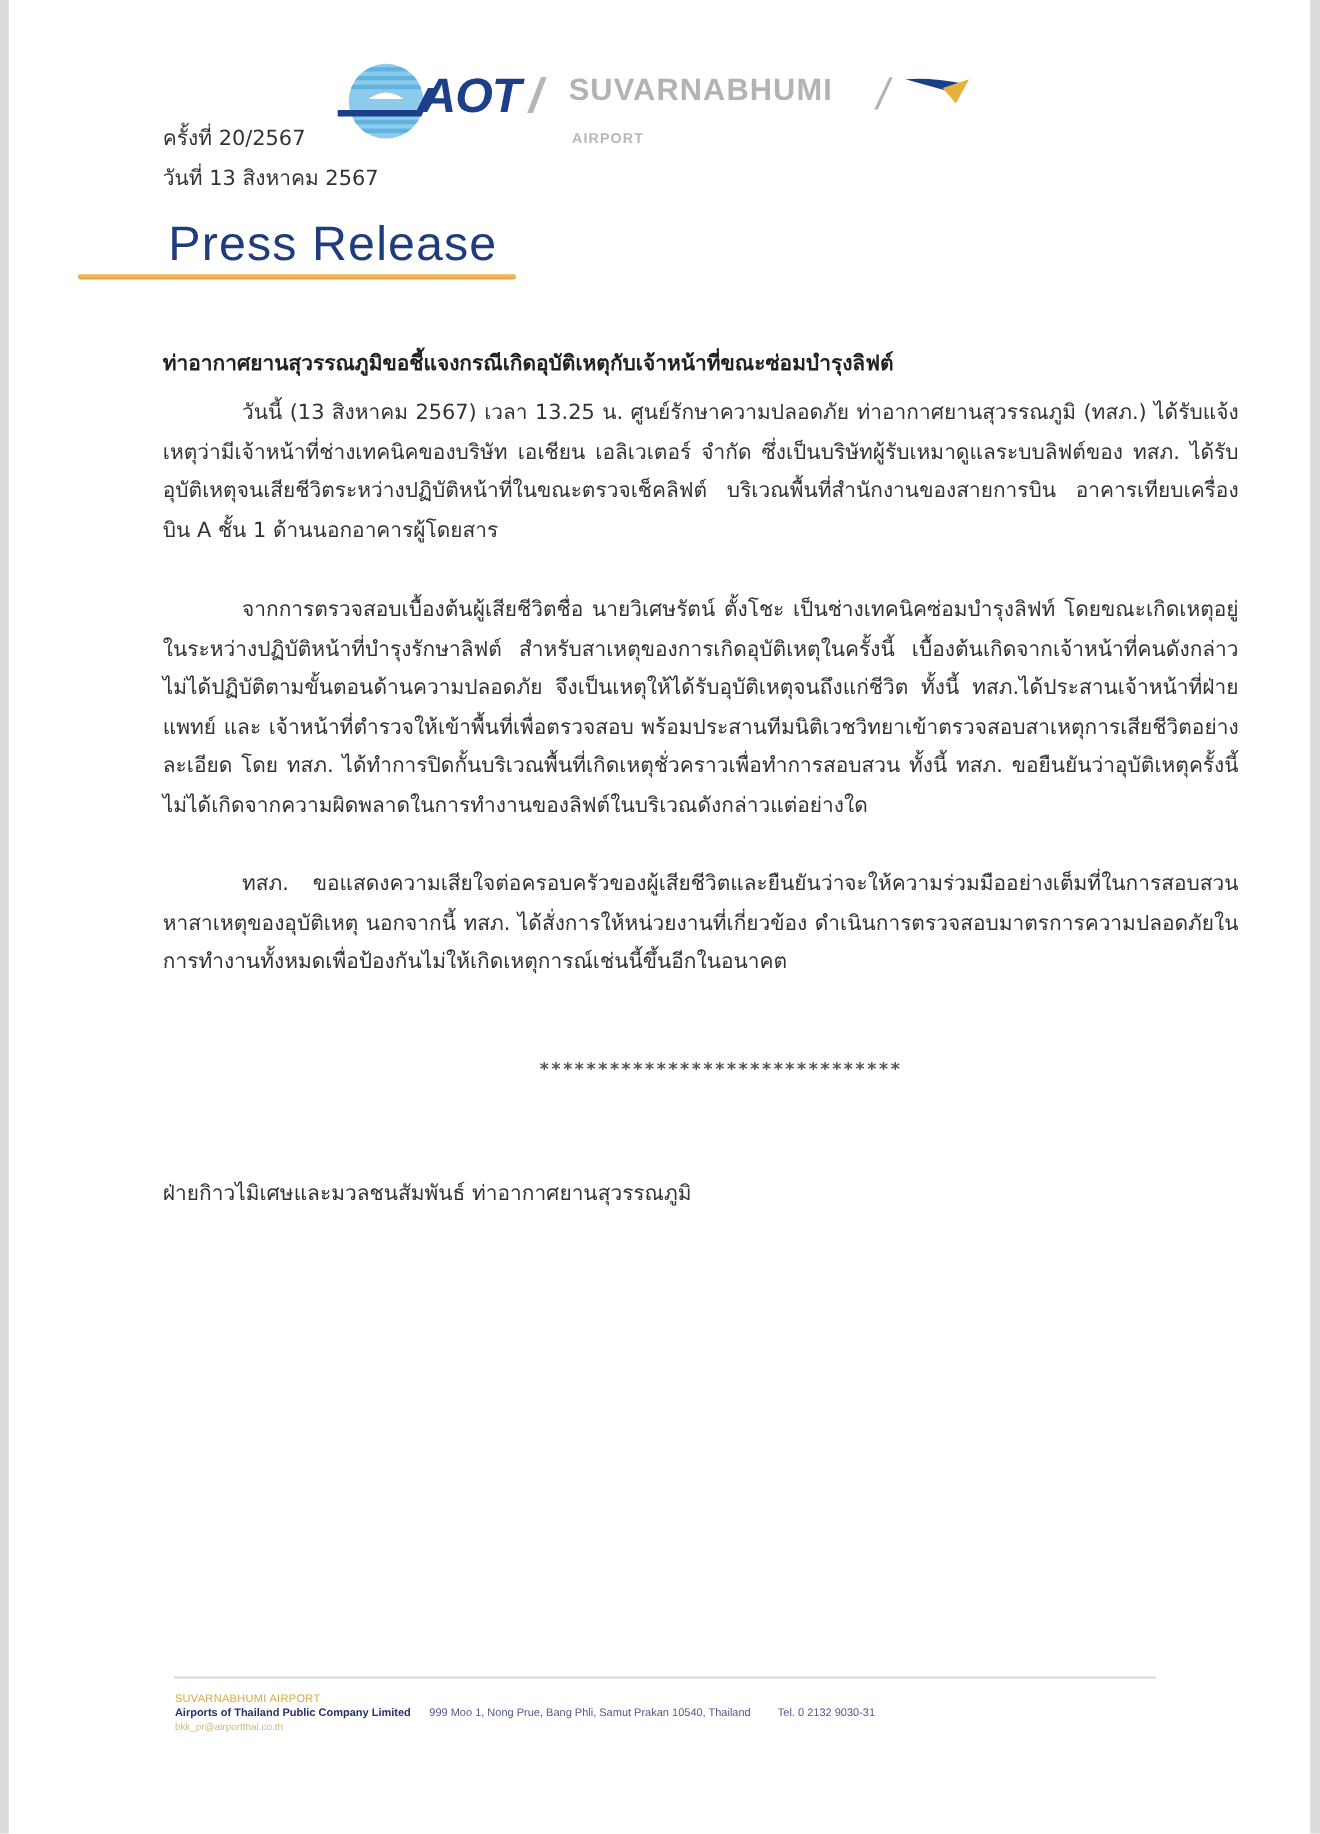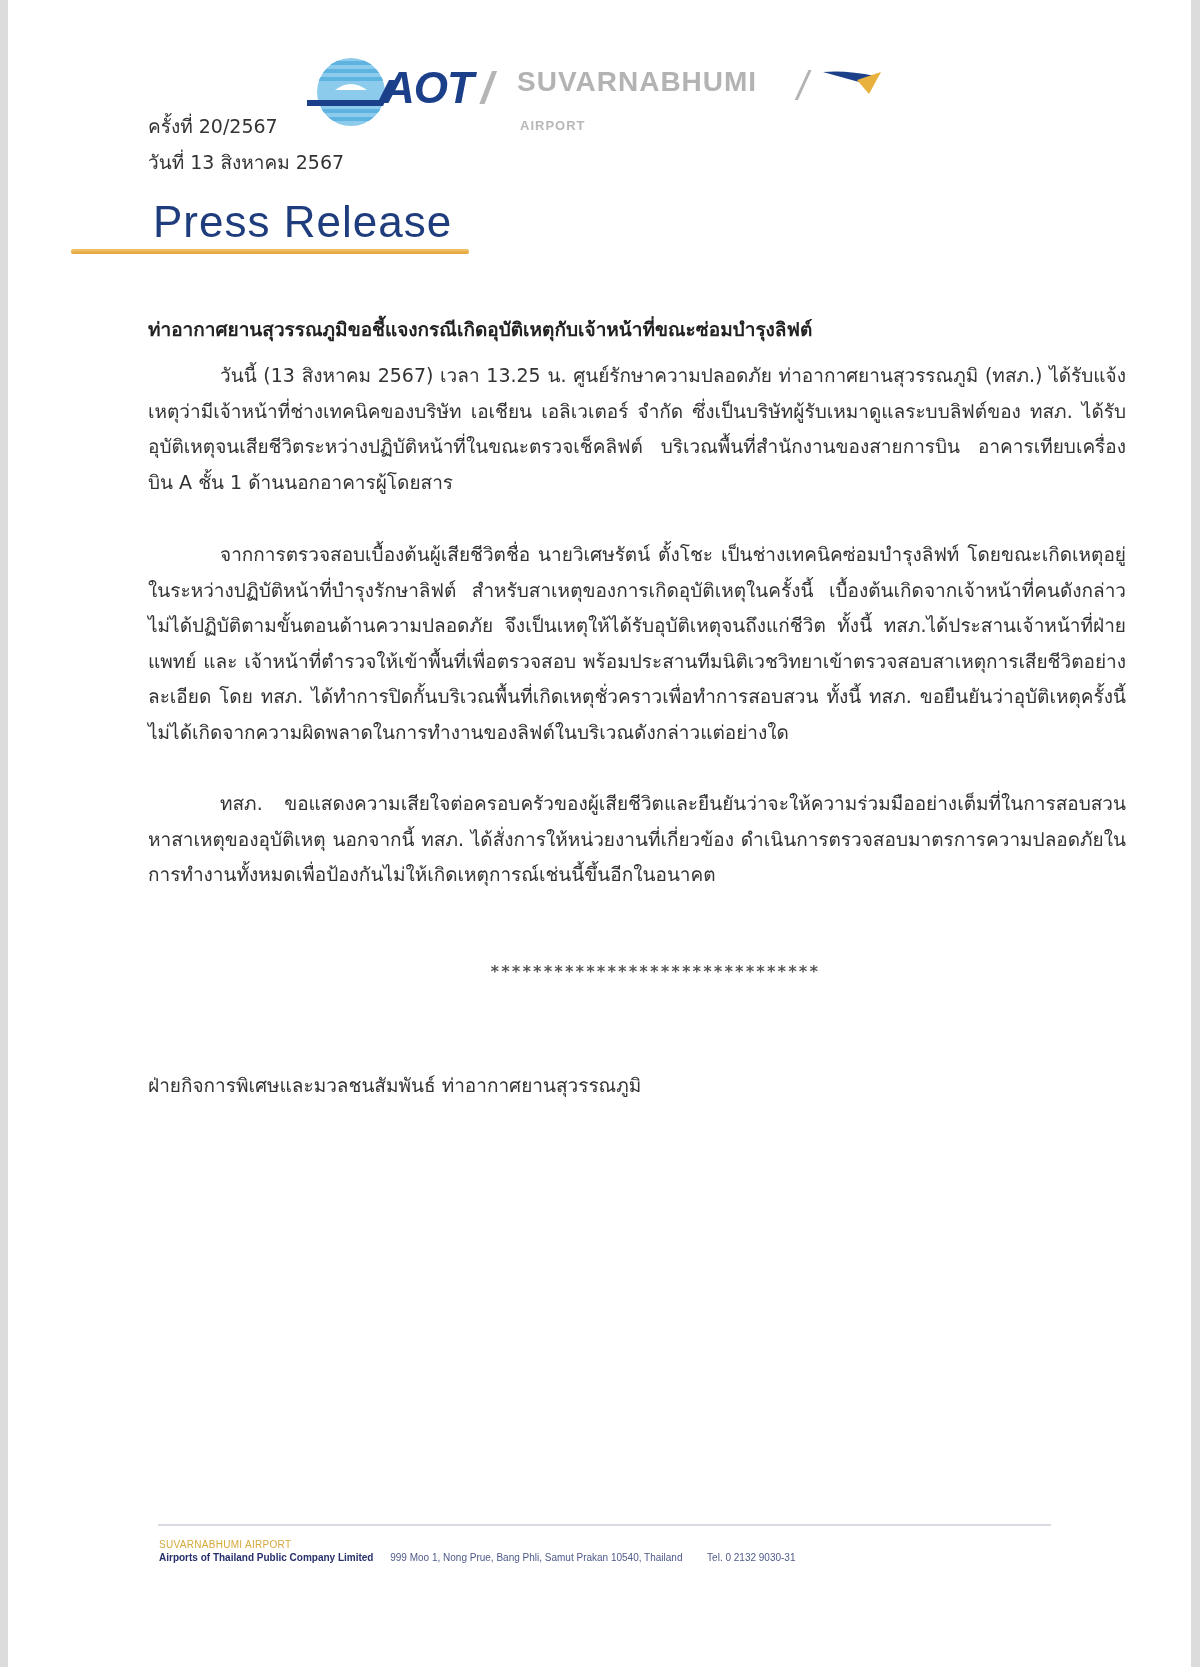--- a/index.html
+++ b/index.html
@@ -103,24 +103,25 @@
 
 <div class="headline">ท่าอากาศยานสุวรรณภูมิขอชี้แจงกรณีเกิดอุบัติเหตุกับเจ้าหน้าที่ขณะซ่อมบำรุงลิฟต์</div>
 
 <div class="para p1">วันนี้ (13 สิงหาคม 2567) เวลา 13.25 น. ศูนย์รักษาความปลอดภัย ท่าอากาศยานสุวรรณภูมิ (ทสภ.) ได้รับแจ้งเหตุว่ามีเจ้าหน้าที่ช่างเทคนิคของบริษัท เอเชียน เอลิเวเตอร์ จำกัด ซึ่งเป็นบริษัทผู้รับเหมาดูแลระบบลิฟต์ของ ทสภ. ได้รับอุบัติเหตุจนเสียชีวิตระหว่างปฏิบัติหน้าที่ในขณะตรวจเช็คลิฟต์ บริเวณพื้นที่สำนักงานของสายการบิน อาคารเทียบเครื่องบิน A ชั้น 1 ด้านนอกอาคารผู้โดยสาร</div>
 <div class="para p2">จากการตรวจสอบเบื้องต้นผู้เสียชีวิตชื่อ นายวิเศษรัตน์ ตั้งโชะ เป็นช่างเทคนิคซ่อมบำรุงลิฟท์ โดยขณะเกิดเหตุอยู่ในระหว่างปฏิบัติหน้าที่บำรุงรักษาลิฟต์ สำหรับสาเหตุของการเกิดอุบัติเหตุในครั้งนี้ เบื้องต้นเกิดจากเจ้าหน้าที่คนดังกล่าวไม่ได้ปฏิบัติตามขั้นตอนด้านความปลอดภัย จึงเป็นเหตุให้ได้รับอุบัติเหตุจนถึงแก่ชีวิต ทั้งนี้ ทสภ.ได้ประสานเจ้าหน้าที่ฝ่ายแพทย์ และ เจ้าหน้าที่ตำรวจให้เข้าพื้นที่เพื่อตรวจสอบ พร้อมประสานทีมนิติเวชวิทยาเข้าตรวจสอบสาเหตุการเสียชีวิตอย่างละเอียด โดย ทสภ. ได้ทำการปิดกั้นบริเวณพื้นที่เกิดเหตุชั่วคราวเพื่อทำการสอบสวน ทั้งนี้ ทสภ. ขอยืนยันว่าอุบัติเหตุครั้งนี้ไม่ได้เกิดจากความผิดพลาดในการทำงานของลิฟต์ในบริเวณดังกล่าวแต่อย่างใด</div>
 <div class="para p3">ทสภ. ขอแสดงความเสียใจต่อครอบครัวของผู้เสียชีวิตและยืนยันว่าจะให้ความร่วมมืออย่างเต็มที่ในการสอบสวนหาสาเหตุของอุบัติเหตุ นอกจากนี้ ทสภ. ได้สั่งการให้หน่วยงานที่เกี่ยวข้อง ดำเนินการตรวจสอบมาตรการความปลอดภัยในการทำงานทั้งหมดเพื่อป้องกันไม่ให้เกิดเหตุการณ์เช่นนี้ขึ้นอีกในอนาคต</div>
 
 <div class="separator">*******************************</div>
 
 <div class="contact">
-  <div>ฝ่ายกิจการพิเศษและมวลชนสัมพันธ์ ท่าอากาศยานสุวรรณภูมิ</div>
+  <div>ฝ่ายกิาวไมิเศษและมวลชนสัมพันธ์ ท่าอากาศยานสุวรรณภูมิ</div>
 </div>
 
 <div class="footer-rule"></div>
 <div class="footer">
   <div class="f-brand">SUVARNABHUMI AIRPORT</div>
   <div class="f-row">
     <span class="f-company">Airports of Thailand Public Company Limited</span>
     <span class="f-address">999 Moo 1, Nong Prue, Bang Phli, Samut Prakan 10540, Thailand</span>
     <span class="f-tel">Tel. 0 2132 9030-31</span>
   </div>
+  <div class="f-email">bkk_pr@airportthai.co.th</div>
 </div>
 
 </body></html>

